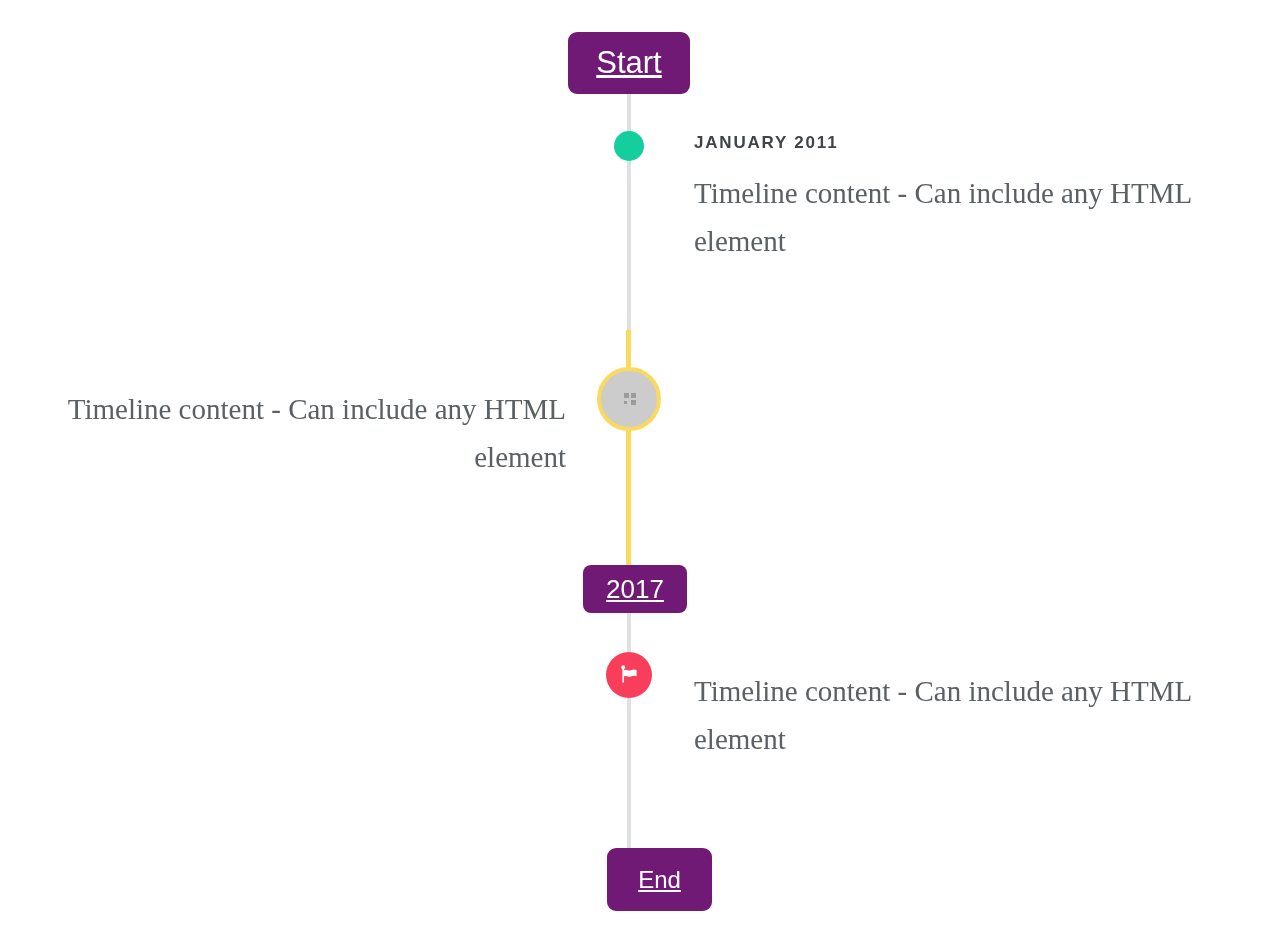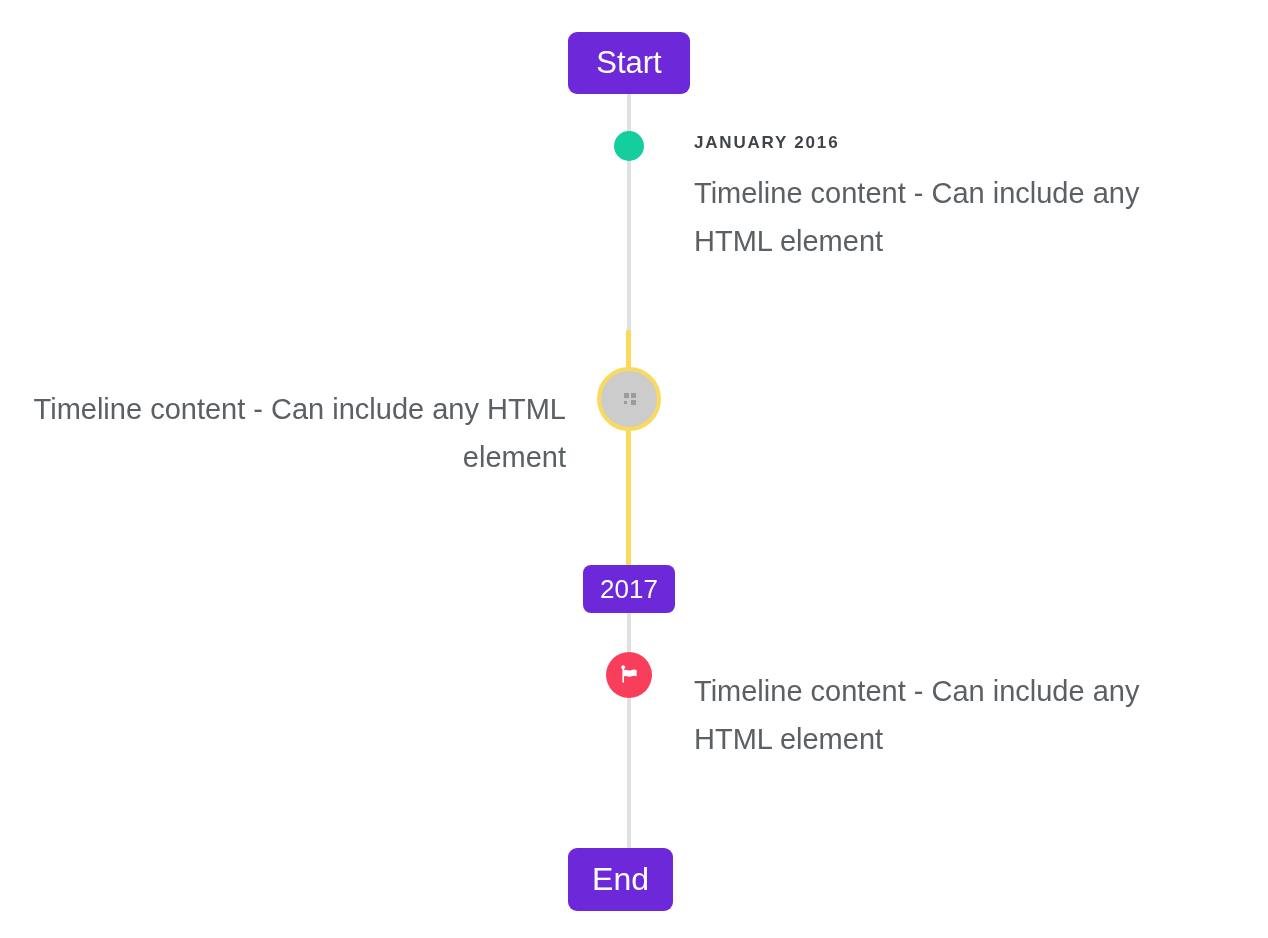--- a/index.html
+++ b/index.html
@@ -25,28 +25,29 @@
     position: absolute;
     left: 626px; top: 330px;
     width: 5px; height: 237px;
     background: #fada5e;
   }
 
   
   .badge {
     position: absolute;
     display: flex; align-items: center; justify-content: center;
-    background: #6d28d9;
+    background: #701a75;
     color: #ffffff;
     border-radius: 9px;
     font-weight: 400;
+    text-decoration: underline;
   }
   .badge-start { left: 568px; top: 32px;  width: 122px; height: 62px; font-size: 31px; }
-  .badge-year  { left: 583px; top: 565px; width: 92px;  height: 48px; font-size: 26px; border-radius: 8px; }
-  .badge-end   { left: 568px; top: 848px; width: 105px; height: 63px; font-size: 32px; }
+  .badge-year  { left: 583px; top: 565px; width: 104px;  height: 48px; font-size: 26px; border-radius: 8px; }
+  .badge-end   { left: 607px; top: 848px; width: 105px; height: 63px; font-size: 24px; }
 
   
   .marker { position: absolute; display: flex; align-items: center; justify-content: center; }
   .marker-dot {
     left: 614px; top: 131px;
     width: 30px; height: 30px;
     border-radius: 50%;
     background: #14ce9d;
   }
   .marker-image {
@@ -71,20 +72,21 @@
     letter-spacing: 1.8px;
     color: #3f4448;
     line-height: 20px;
   }
   .entry-content {
     margin-top: 16px;
     font-size: 29px;
     font-weight: 400;
     line-height: 48px;
     color: #5b6064;
+    font-family: Liberation Serif, serif;
   }
   .entry-jan { left: 694px; top: 133px; width: 530px; text-align: left; }
   .entry-feb { right: 702px; top: 369px; width: 560px; text-align: right; }
   .entry-mar { left: 694px; top: 651px; width: 530px; text-align: left; }
 </style>
 </head>
 <body>
 
 <div class="canvas">
 
@@ -111,21 +113,21 @@
   <div class="marker marker-flag">
     <svg width="24" height="24" viewBox="0 0 24 24">
       <circle cx="6.2" cy="4.2" r="1.9" fill="#ffffff"></circle>
       <rect x="5.4" y="4.2" width="1.6" height="15.5" rx="0.8" fill="#ffffff"></rect>
       <path d="M7 7.2 C9.5 5.6 11.5 8.4 14 7.2 C16 6.3 17.8 6.2 19.6 7.0
                L19.6 13.2 C17.8 12.4 16 12.5 14 13.4 C11.5 14.6 9.5 11.8 7 13.4 Z" fill="#ffffff"></path>
     </svg>
   </div>
 
   <section class="entry entry-jan">
-    <h3 class="entry-title">JANUARY 2016</h3>
+    <h3 class="entry-title">JANUARY 2011</h3>
     <p class="entry-content">Timeline content - Can include any HTML element</p>
   </section>
 
   <section class="entry entry-feb">
     <p class="entry-content">Timeline content - Can include any HTML element</p>
   </section>
 
   <section class="entry entry-mar">
     <p class="entry-content">Timeline content - Can include any HTML element</p>
   </section>

